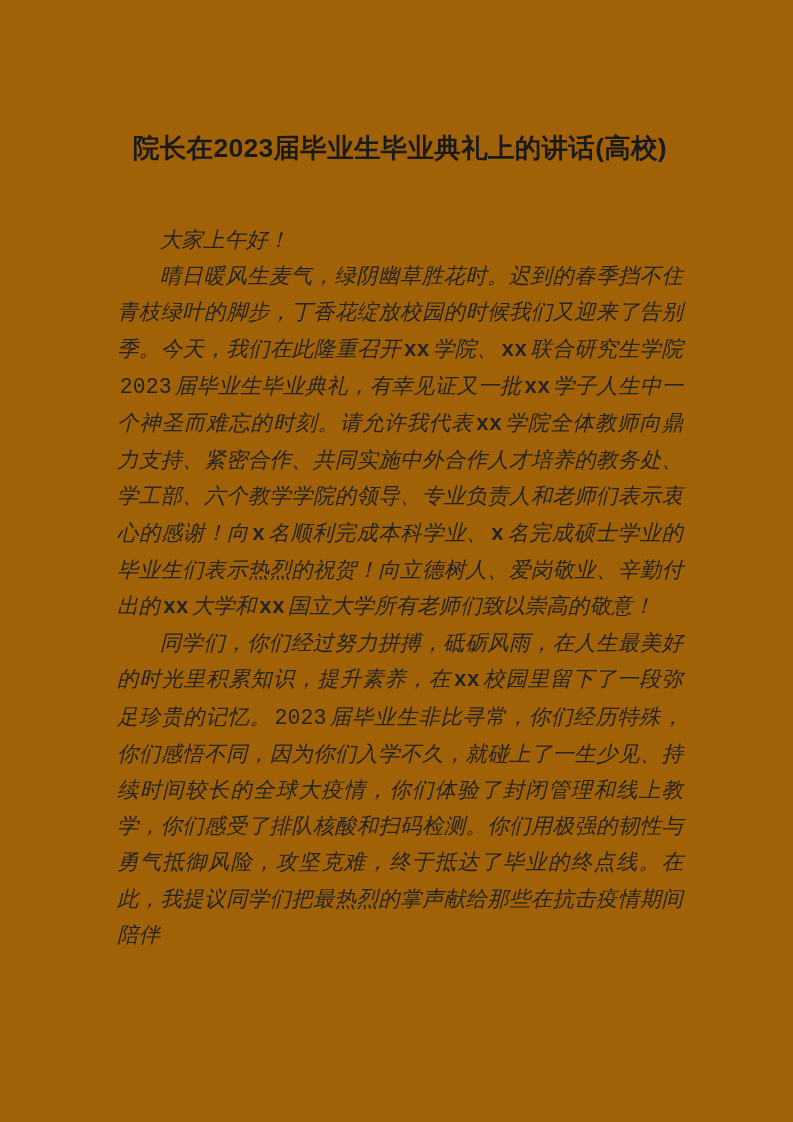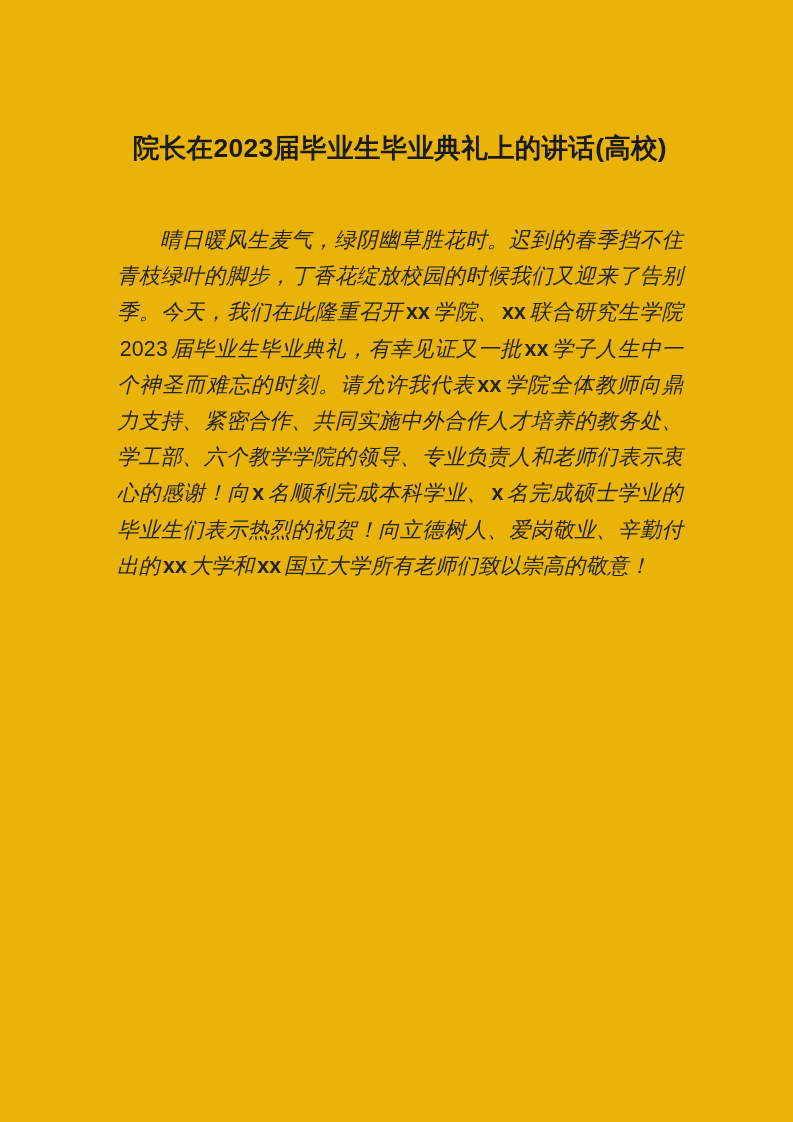--- a/index.html
+++ b/index.html
@@ -7,21 +7,21 @@
     margin: 0;
     padding: 0;
     background: #ffffff;
   }
 
   .page {
     position: relative;
     width: 793px;
     height: 1122px;
     margin: 0 auto;
-    background: #eab308;
+    background: #a16207;
     overflow: hidden;
     box-sizing: border-box;
   }
 
   .doc-body {
     position: absolute;
     left: 117px;
     top: 126px;
     width: 566px;
   }
@@ -58,36 +58,38 @@
 
   .para.indent {
     text-indent: 2em;
   }
 
   .spacer-before-salutation { height: 52px; }
 
   
   .lat {
     font-style: normal;
-    font-family: Liberation Sans, sans-serif;
+    font-family: Liberation Mono, monospace;
     padding: 0 0.13em;
   }
   .lat.bold {
     font-weight: bold;
   }
 </style>
 </head>
 <body>
 
 <div class="page">
   <div class="doc-body">
 
     <h1 class="doc-title">院长在2023届毕业生毕业典礼上的讲话(高校)</h1>
 
     <div class="spacer-before-salutation"></div>
 
 
+    <p class="para indent">大家上午好！</p>
 
     <p class="para indent">晴日暖风生麦气，绿阴幽草胜花时。迟到的春季挡不住青枝绿叶的脚步，丁香花绽放校园的时候我们又迎来了告别季。今天，我们在此隆重召开<span class="lat bold">xx</span>学院、<span class="lat bold">xx</span>联合研究生学院<span class="lat">2023</span>届毕业生毕业典礼，有幸见证又一批<span class="lat bold">xx</span>学子人生中一个神圣而难忘的时刻。请允许我代表<span class="lat bold">xx</span>学院全体教师向鼎力支持、紧密合作、共同实施中外合作人才培养的教务处、学工部、六个教学学院的领导、专业负责人和老师们表示衷心的感谢！向<span class="lat bold">x</span>名顺利完成本科学业、<span class="lat bold">x</span>名完成硕士学业的毕业生们表示热烈的祝贺！向立德树人、爱岗敬业、辛勤付出的<span class="lat bold">xx</span>大学和<span class="lat bold">xx</span>国立大学所有老师们致以崇高的敬意！</p>
 
+    <p class="para indent">同学们，你们经过努力拼搏，砥砺风雨，在人生最美好的时光里积累知识，提升素养，在<span class="lat bold">xx</span>校园里留下了一段弥足珍贵的记忆。<span class="lat">2023</span>届毕业生非比寻常，你们经历特殊，你们感悟不同，因为你们入学不久，就碰上了一生少见、持续时间较长的全球大疫情，你们体验了封闭管理和线上教学，你们感受了排队核酸和扫码检测。你们用极强的韧性与勇气抵御风险，攻坚克难，终于抵达了毕业的终点线。在此，我提议同学们把最热烈的掌声献给那些在抗击疫情期间陪伴</p>
 
   </div>
 </div>
 
 </body></html>

